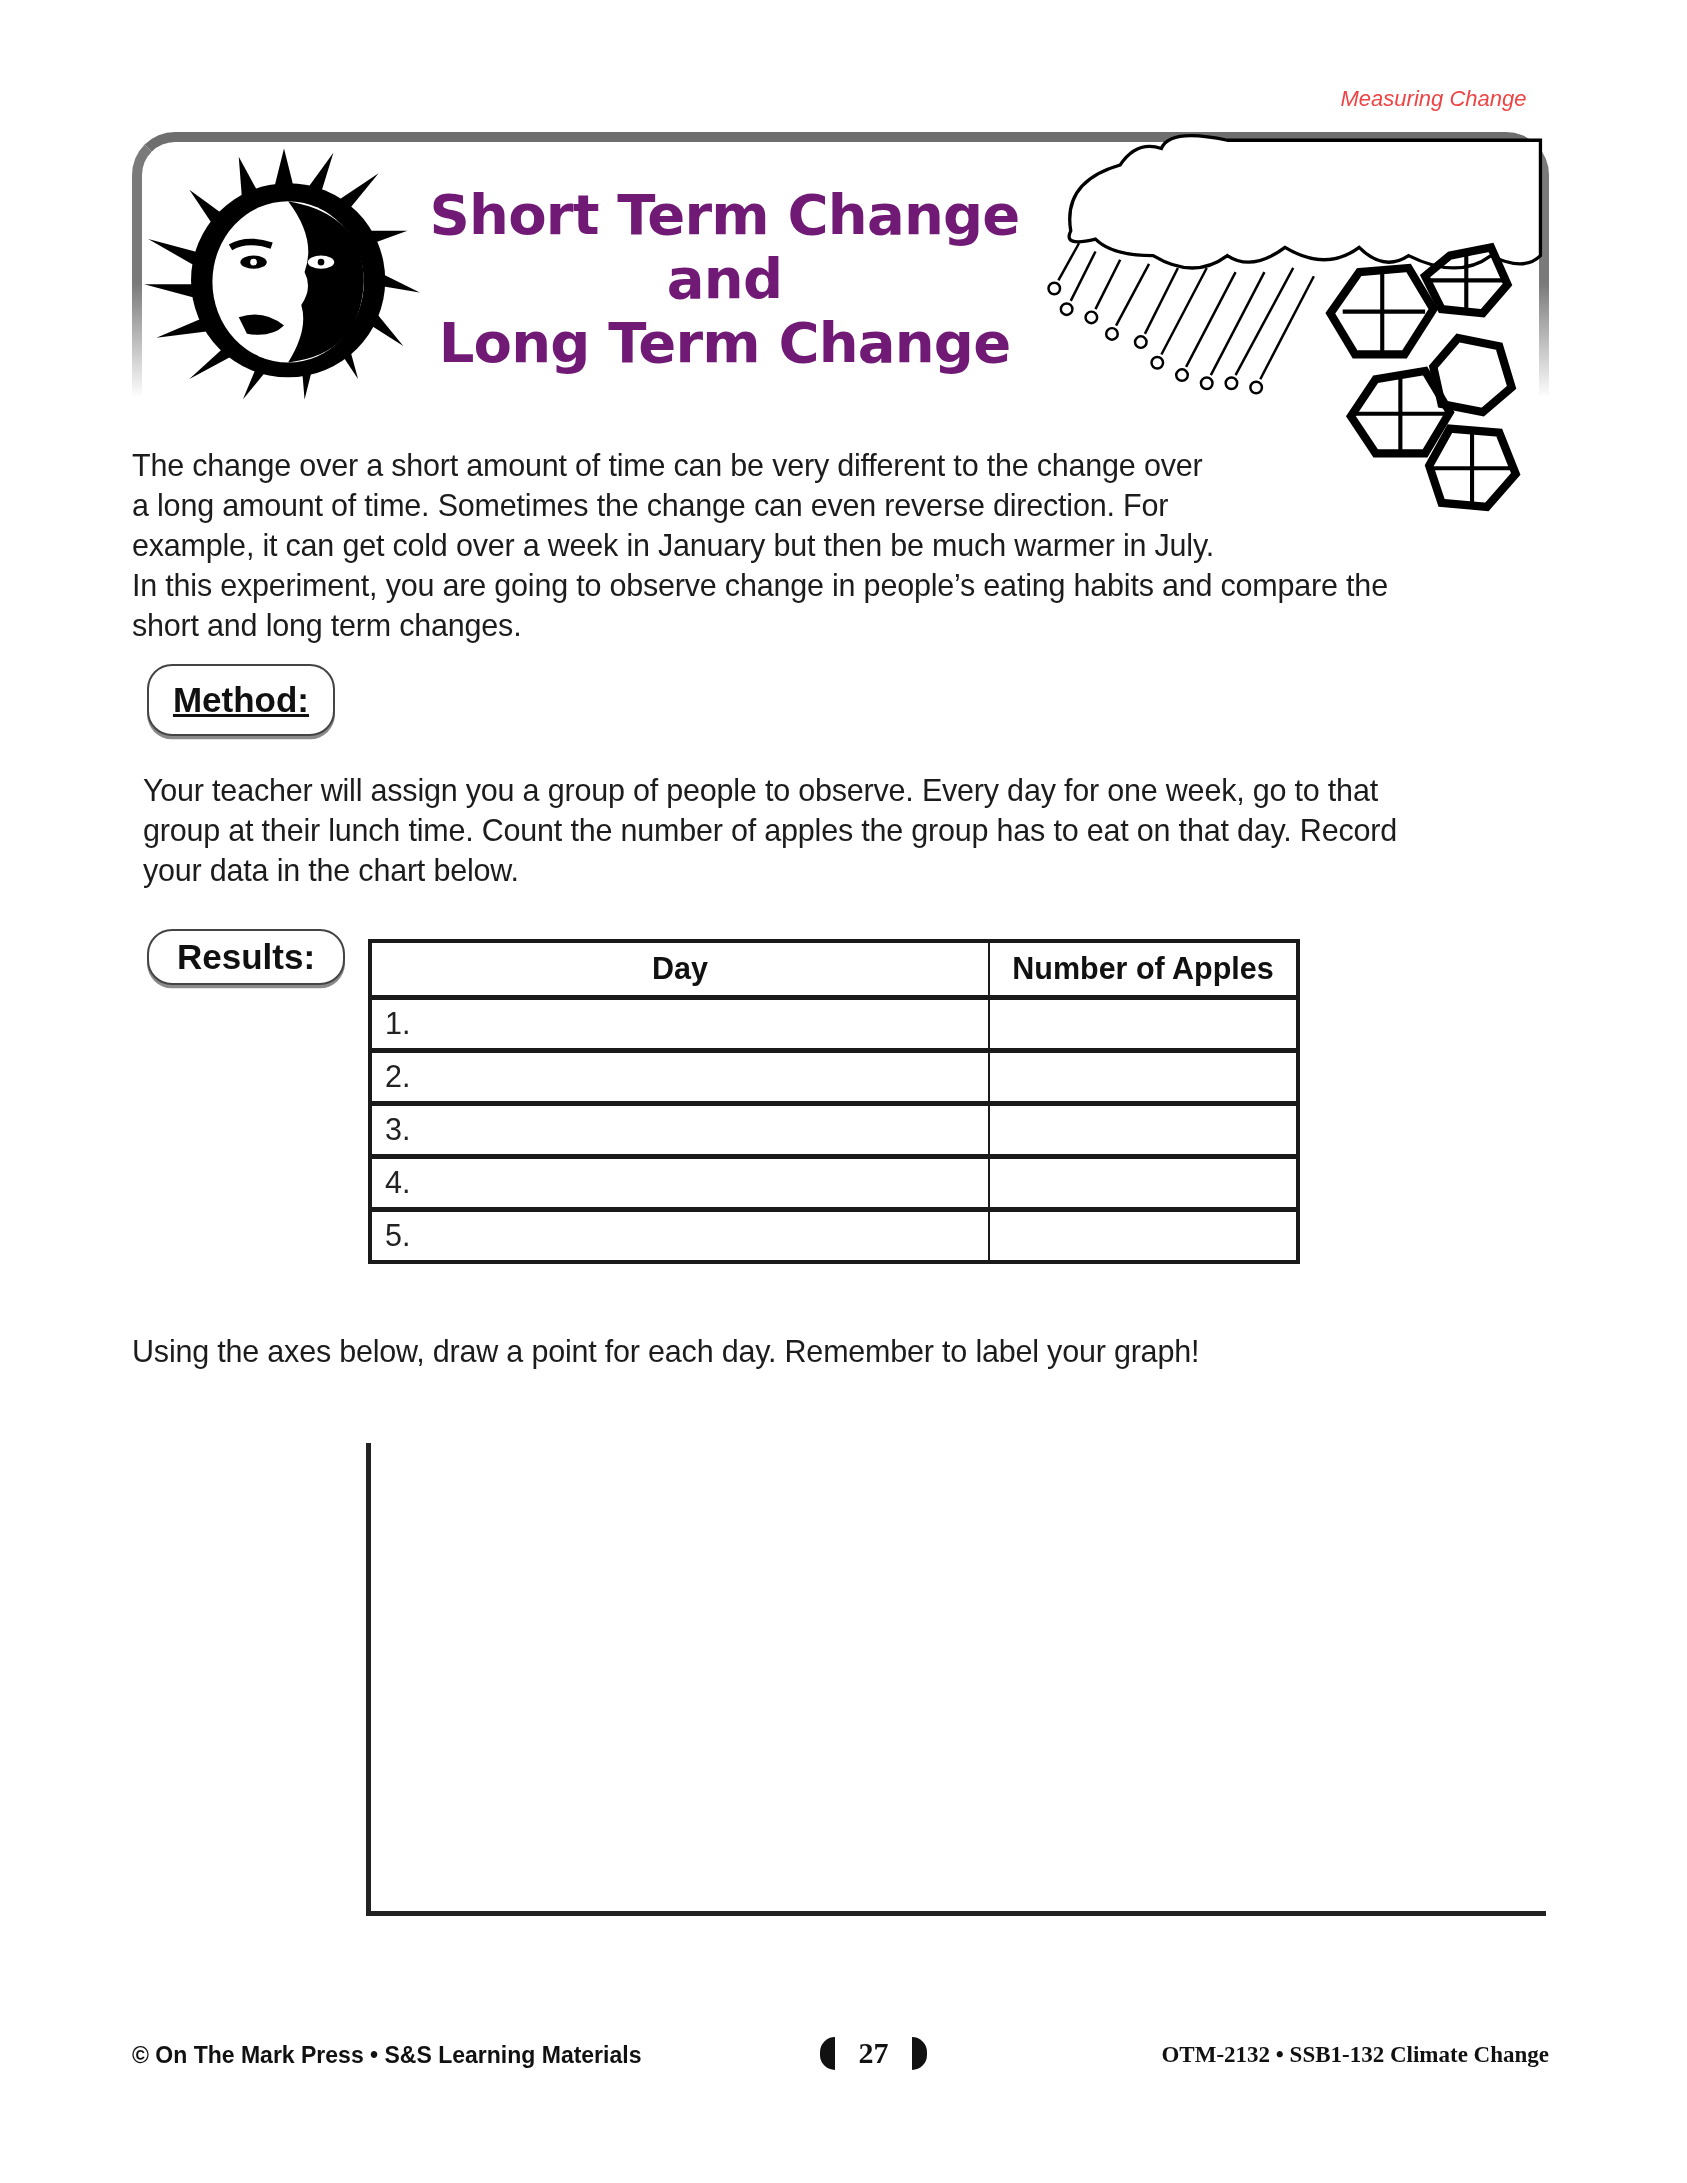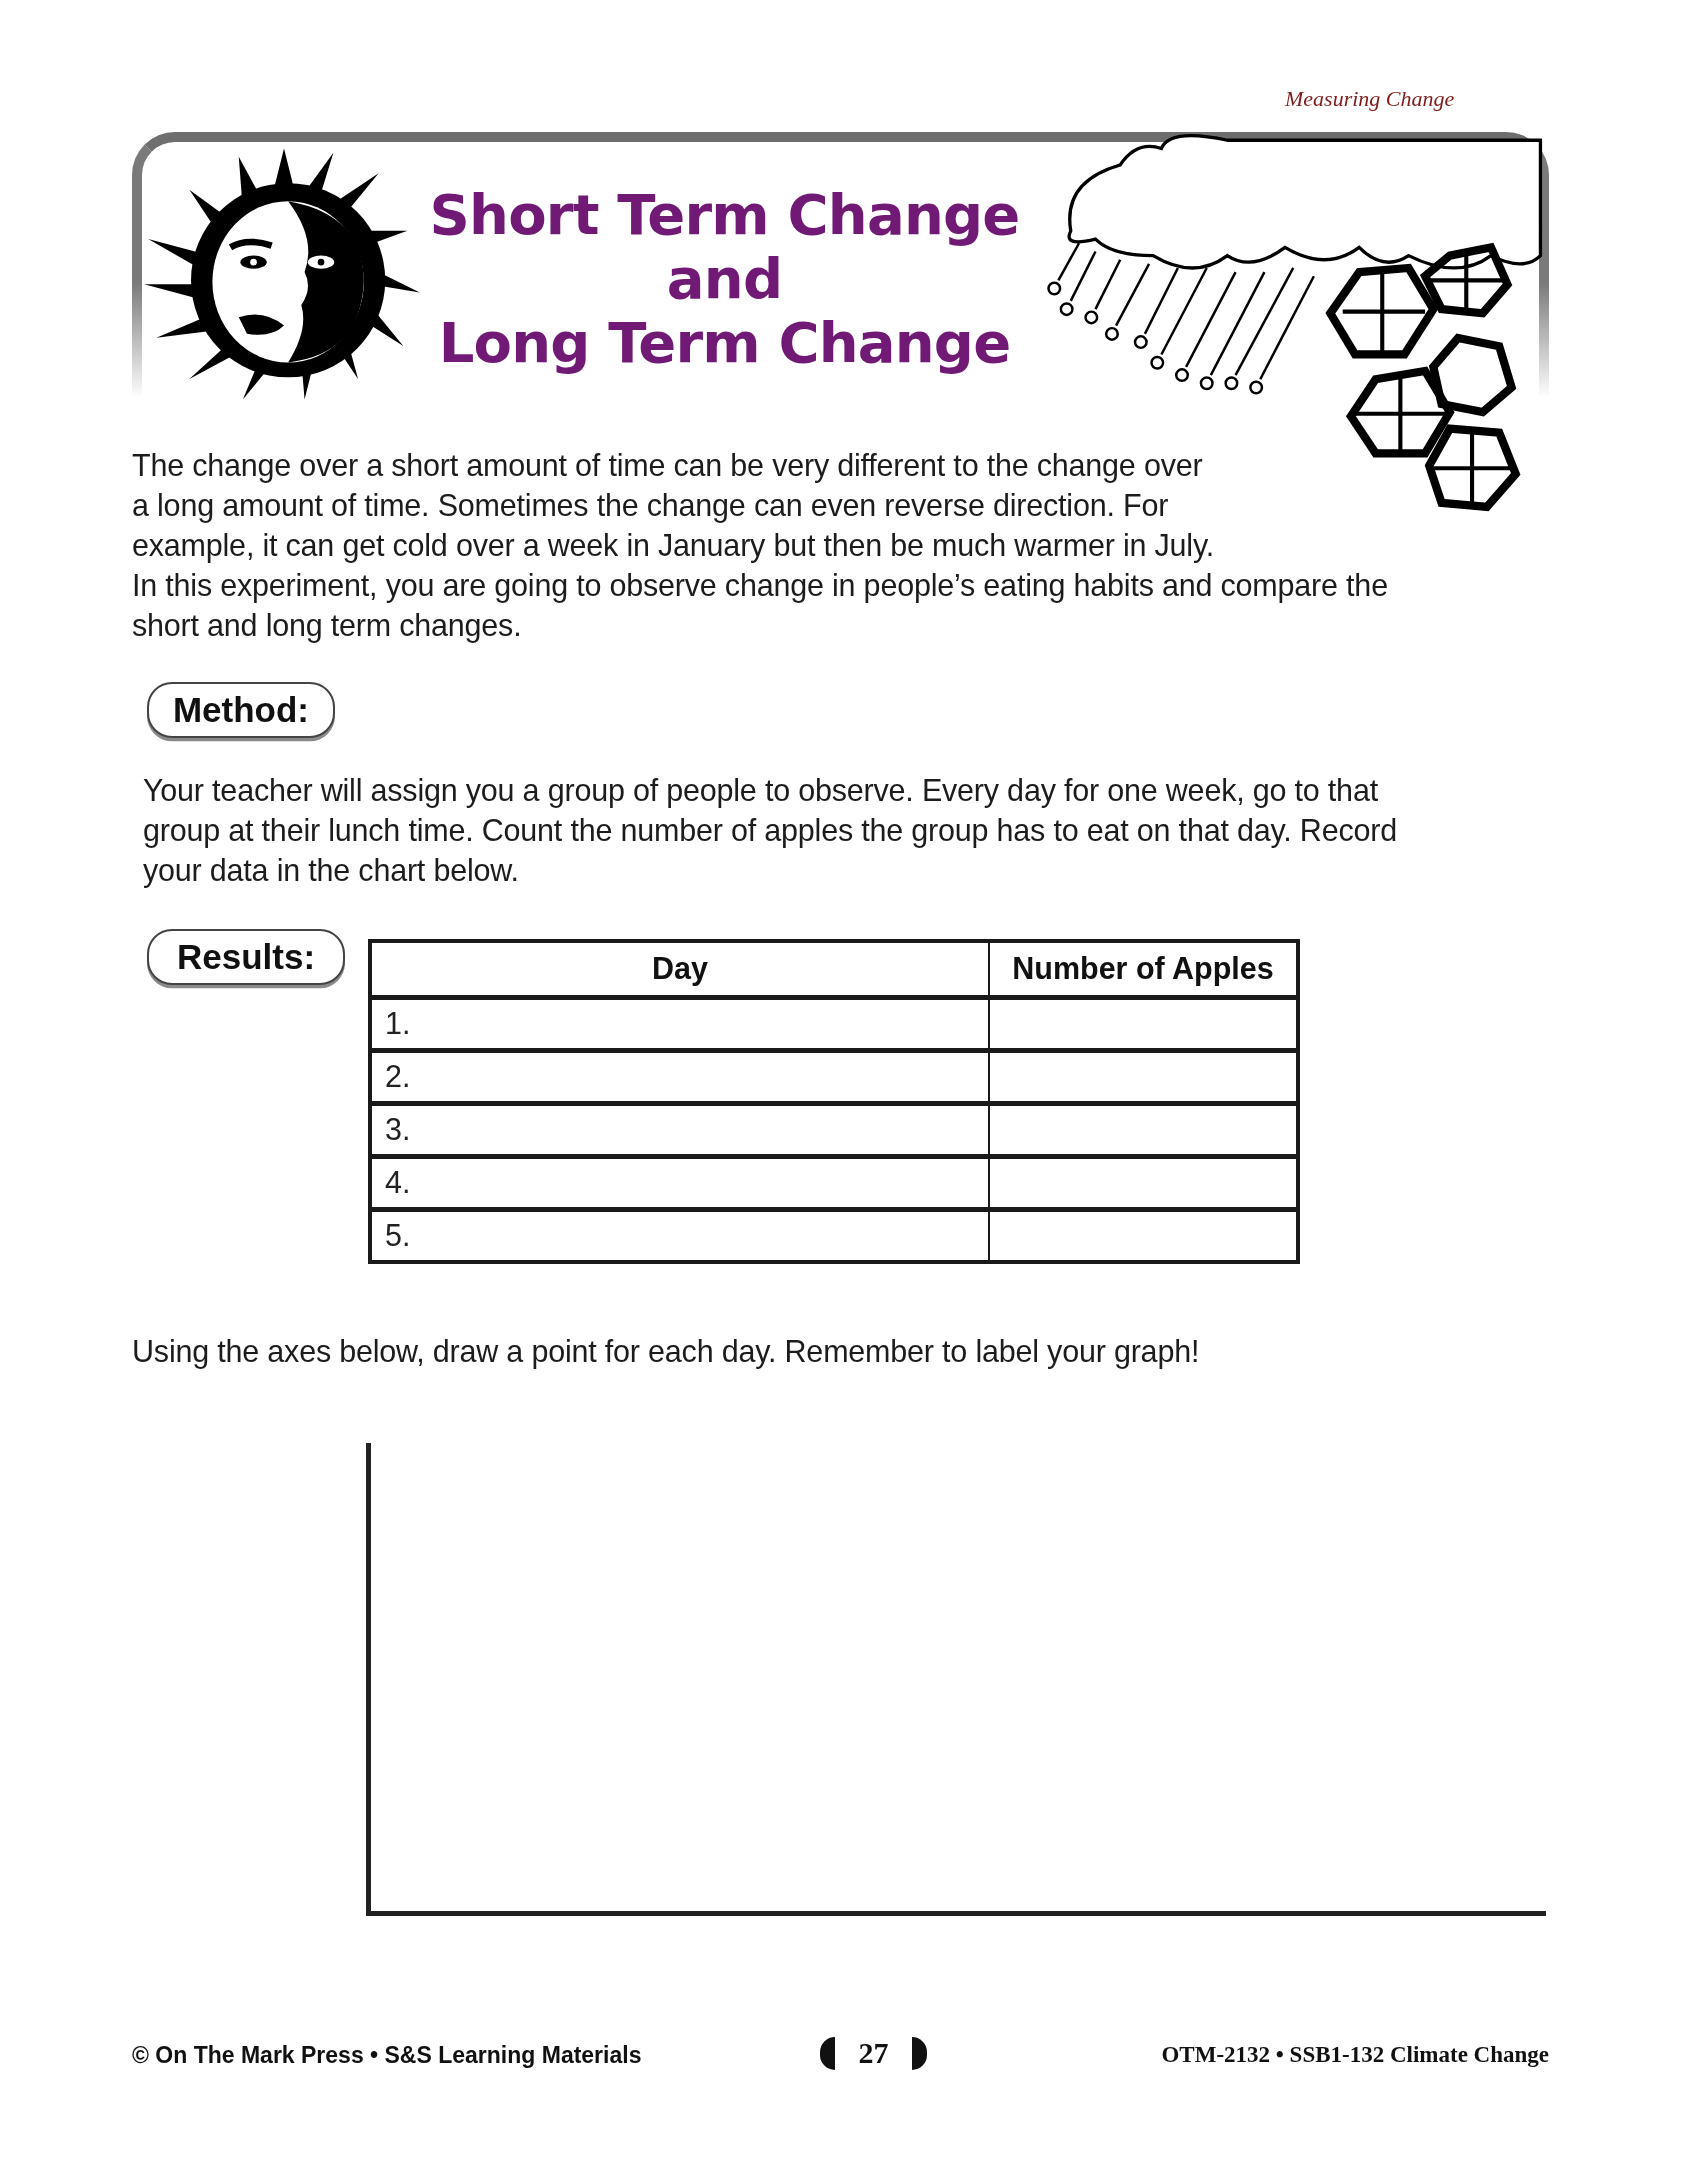--- a/index.html
+++ b/index.html
@@ -1,33 +1,33 @@
 <!DOCTYPE html>
 <html style="font-size:13px"><head>
 <meta charset="utf-8">
 <style>
   html, body { margin:0; padding:0; background:#ffffff; }
   body { width:1687px; height:2183px; position:relative; overflow:hidden; font-family:"Liberation Sans", sans-serif; color:#1a1a1a; }
   .abs { position:absolute; }
 
-  .running-head { left:1285px; top:86px; width:297px; text-align:left; font-family:Liberation Serif, serif; font-style:italic; font-size:22px; color:#7f1d1d; }
+  .running-head { left:1285px; top:86px; width:297px; text-align:center; font-family:Liberation Sans, sans-serif; font-style:italic; font-size:22px; color:#ef4444; }
 
   
   .banner-frame { left:132px; top:132px; width:1417px; height:264px; border-top:10px solid #6e6e6e; border-left:10px solid #7a7a7a; border-right:10px solid #7a7a7a; border-top-left-radius:43px; border-top-right-radius:43px; box-sizing:border-box; }
   .banner-frame::after { content:""; position:absolute; left:-10px; right:-10px; bottom:-1.6px; height:115px; background:linear-gradient(to bottom, rgba(255,255,255,0), #ffffff); }
 
   .sun { left:140px; top:140px; width:288px; height:264px; }
   .title { left:428px; top:183px; width:593px; text-align:center; font-family:"DejaVu Sans", sans-serif; font-weight:bold; font-size:56px; line-height:64px; color:#701a75; letter-spacing:-0.8px; }
   .weather { left:1013px; top:132px; width:544px; height:412px; }
 
   .intro { left:132px; top:445px; width:1417px; font-size:30.5px; line-height:40px; color:#1c1c1c; letter-spacing:-0.2px; }
   .intro .l { display:block; white-space:nowrap; }
 
   .pill { display:inline-flex; align-items:center; justify-content:center; border:2.5px solid #444; border-radius:25px; background:#fff; box-shadow:0 3.3px 0 #8a8a8a; font-weight:bold; font-size:35px; color:#111; box-sizing:border-box; }
-  .method-pill { left:147px; top:682px; width:188px; height:56px; }
+  .method-pill { left:147px; top:664px; width:188px; height:72px;text-decoration:underline; }
   .results-pill { left:147px; top:929px; width:198px; height:56px; }
 
   .method-text { left:132px; top:770px; width:1417px; font-size:30.5px; line-height:40px; color:#1c1c1c; letter-spacing:-0.2px; }
   .method-text .l { display:block; white-space:nowrap;margin-left:11px; }
 
   .table { left:368px; top:939px; width:932px; border:4.1px solid #1a1a1a; border-collapse:collapse; }
   .table td, .table th { border:2.5px solid #1a1a1a; height:53px; box-sizing:border-box; font-size:30.5px; }
   .table th { height:56px; font-weight:bold; text-align:center; color:#111; }
   .table td.day { width:619px; padding-left:13px; text-align:left; color:#222; font-weight:normal; }
   .table tr.r td { border-top:5px solid #1a1a1a; }

